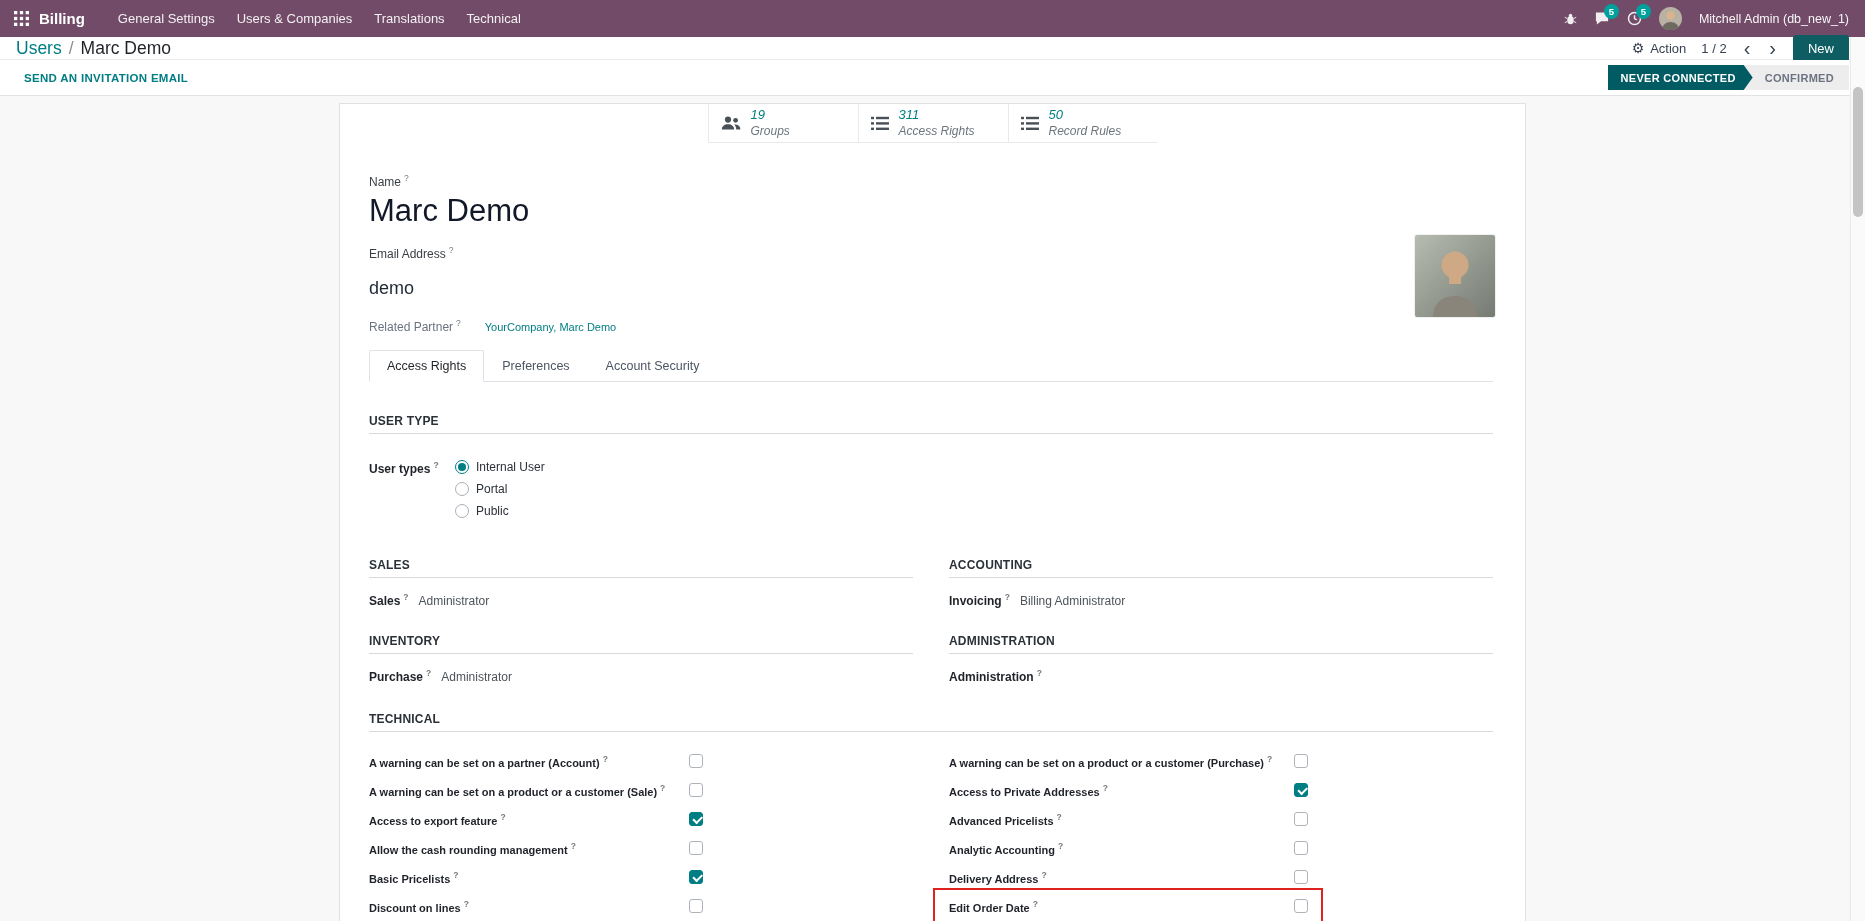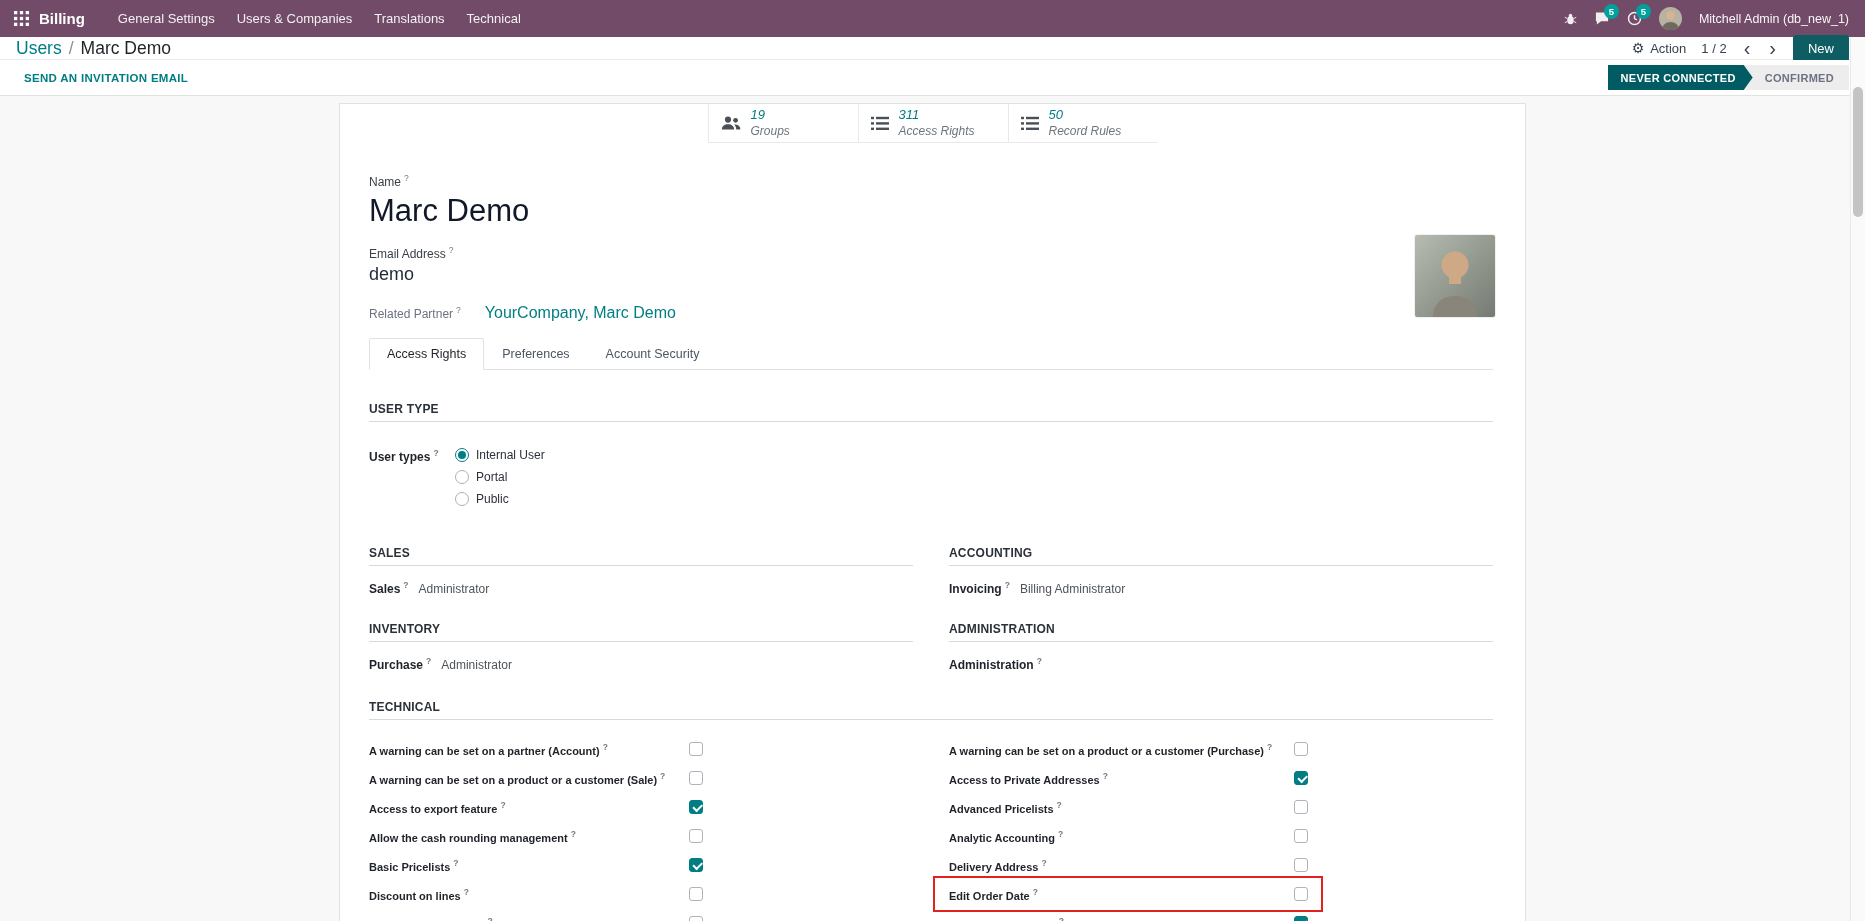--- a/index.html
+++ b/index.html
@@ -88,24 +88,24 @@
   .stat-text { display: flex; flex-direction: column; line-height: 1.25; }
   .stat-value { font-size: 13px; color: #017E84; }
   .stat-label { font-size: 12px; color: #6c757d; white-space: nowrap; }
 
   .sheet-main { padding: 0 32px 60px 29px; position: relative; }
   sup.help { font-size: 8.5px; color: #75797e; margin-left: 3px; vertical-align: super; }
 
   .fld-label { font-size: 12px; color: #3a4046; display: block; }
   .name-block { margin-top: 30px; }
   .record-title { font-size: 31px; font-weight: 400; color: #111827; margin: 4px 0 16px; line-height: 1.15; }
-  .email-value { font-size: 18px; color: #1f2937; margin: 3px 0 19px; }
+  .email-value { font-size: 18px; color: #1f2937; margin: 17px 0 19px; }
   .partner-row { display: flex; align-items: baseline; gap: 24px; }
   .muted-label { font-size: 12px; color: #6b7280; }
-  .link { font-size: 16px; color: #017E84; text-decoration: none; cursor: pointer; }
+  .link { font-size: 11px; color: #017E84; text-decoration: none; cursor: pointer; }
 
   .user-photo {
     position: absolute; top: 62px; right: 30px; width: 80px; height: 82px;
     border-radius: 2px; overflow: hidden; box-shadow: 0 0 0 1px rgba(0,0,0,.06);
   }
 
   
   .tabs { display: flex; border-bottom: 1px solid #dee2e6; margin-top: 16px; }
   .tab {
     font-size: 12.5px; color: #4b5563; padding: 8px 17px; cursor: pointer;

